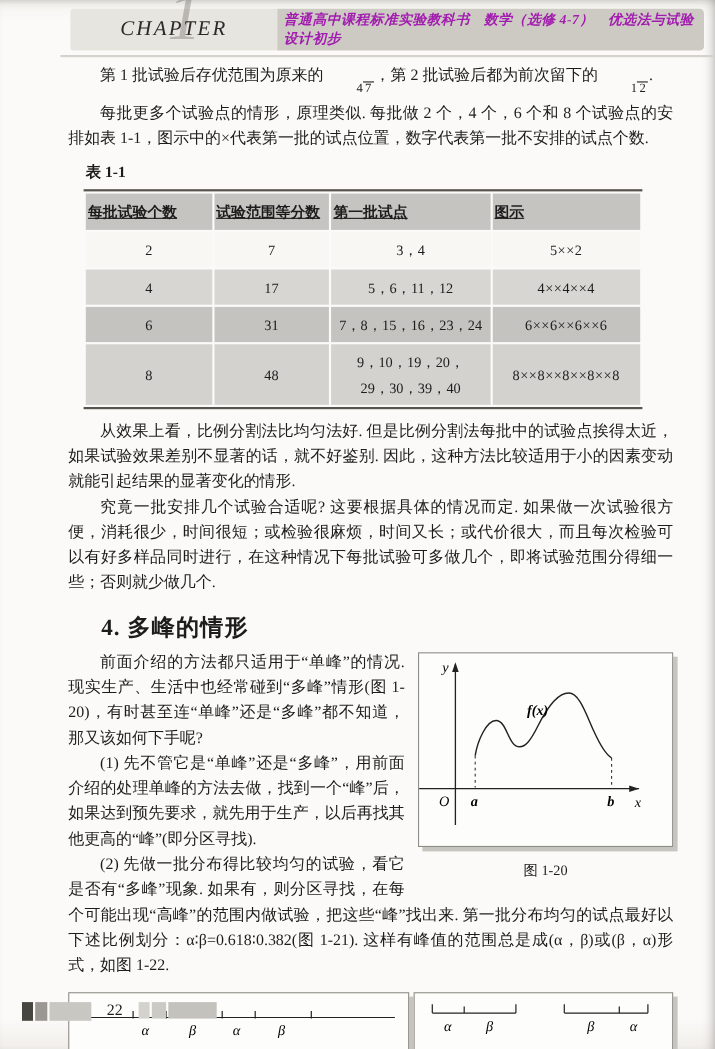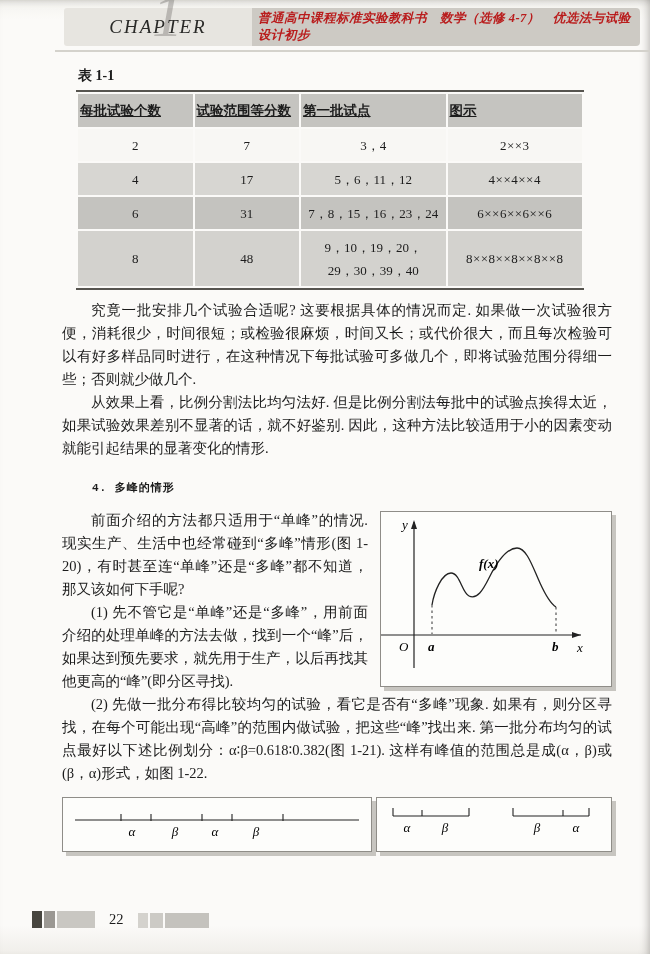--- a/index.html
+++ b/index.html
@@ -17,21 +17,21 @@
     width:188px; background:#e7e5e0; display:flex; align-items:center; justify-content:center;
     border-radius:3px 0 0 3px; position:relative; overflow:visible;
   }
   .chapter-num {
     position:absolute; top:-24px; left:88px; font-size:62px; font-style:italic;
     color:rgba(90,88,84,.33); font-family:"Liberation Serif",serif; line-height:1; pointer-events:none;
   }
   .chapter-label { font-style:italic; font-size:19px; letter-spacing:2px; color:#2a2a28; position:relative;text-align:center; }
   .header-right {
     flex:1; background:#cdcac4; border-radius:0 4px 4px 0; display:flex; align-items:center; justify-content:center;
-    font-size:12.5px; font-weight:bold; font-style:italic; color:#b91c1c; letter-spacing:.5px; padding:0 6px;
+    font-size:12.5px; font-weight:bold; font-style:italic; color:#a21caf; letter-spacing:.5px; padding:0 6px;
   }
   .header-rule { position:absolute; top:50px; left:55px; right:0; height:2px; background:#d4d2cc; }
   
   .content { position:absolute; top:56px; left:62px; right:38px; font-size:14.5px; line-height:23px; text-align:justify; }
   .content p { text-indent:2em; }
   p.with-frac { line-height:26px; margin-bottom:4px; }
   .frac { display:inline-block; text-align:center; vertical-align:-0.95em; font-size:11.5px; line-height:1.15; margin:0 1px; font-style:normal; }
   .frac .den { border-top:1px solid #222; padding:0 2px; }
   
   .table-label { font-weight:bold; font-size:14px; margin:8px 0 3px 16px; }
@@ -40,30 +40,30 @@
   th { background:#c5c4c0; font-weight:bold; padding:5px 2px; font-size:13.5px;text-decoration:underline; }
   td { text-align:center; padding:4.5px 2px; white-space:pre-line; }
   col.c1 { width:23%; } col.c2 { width:21%; } col.c3 { width:29%; } col.c4 { width:27%; }
   tr.r1 td { background:#f8f7f4; }
   tr.r2 td { background:#d7d6d2; }
   tr.r3 td { background:#c4c3bf; }
   tr.r4 td { background:#d3d2ce; }
   td.marks { letter-spacing:.5px; }
   .gap-after-table { height:9px; }
   
-  .section-heading { font-family:Liberation Mono, monospace; font-weight:bold; font-size:11px; margin:17px 0 9px 30px; letter-spacing:1px; }
+  .section-heading { font-family:Liberation Serif, serif; font-weight:bold; font-size:21px; margin:17px 0 9px 30px; letter-spacing:1px; }
   .fig20-wrap { float:right; width:232px; margin:2px 0 4px 12px; text-align:center; }
   .fig-box { background:#fdfdfb; border:1px solid #8f8d88; box-shadow:4px 4px 0 #c7c5c0; }
   .fig-caption { font-size:13px; margin-top:9px; text-indent:0 !important; }
   .figs-row { clear:both; display:flex; justify-content:space-between; align-items:flex-start; margin-top:12px; }
   .fig-col { text-align:center; }
   svg text { font-family:"Liberation Serif","DejaVu Serif",serif; }
   .ital { font-style:italic; }
   
-  .footer { position:absolute; left:32px; bottom:26px; display:flex; align-items:flex-end; }
+  .footer { position:absolute; left:20px; bottom:26px; display:flex; align-items:flex-start; }
   .blk { height:17px; margin-right:2px; }
   .blk1 { width:10px; background:#47453f; }
   .blk2 { width:11px; background:#9b9893; }
   .blk3 { width:38px; background:#c9c7c2; }
   .page-number { font-size:14.5px; margin:0 14px 0 12px; }
   .blk4 { width:10px; height:15px; background:#d4d2cd; }
   .blk5 { width:13px; height:15px; background:#cccac5; }
   .blk6 { width:44px; height:15px; background:#c4c2bd; }
 </style>
 </head>
@@ -75,21 +75,23 @@
     <div class="header-left">
       <span class="chapter-num">1</span>
       <span class="chapter-label">CHAPTER</span>
     </div>
     <div class="header-right">普通高中课程标准实验教科书　数学（选修 4-7）　优选法与试验设计初步</div>
   </div>
   <div class="header-rule"></div>
 
   <div class="content">
 
-
+    <p class="with-frac"><span>第 1 批试验后存优范围为原来的</span><span class="frac"><span class="num">4</span><span class="den">7</span></span><span>，第 2 批试验后都为前次留下的</span><span class="frac"><span class="num">1</span><span class="den">2</span></span><span>.</span></p>
+
+    <p>每批更多个试验点的情形，原理类似. 每批做 2 个，4 个，6 个和 8 个试验点的安排如表 1-1，图示中的×代表第一批的试点位置，数字代表第一批不安排的试点个数.</p>
 
     <div class="table-label">表 1-1</div>
     <div class="tbl-wrap">
       <table>
         <colgroup>
             <col class="c1">
             <col class="c2">
             <col class="c3">
             <col class="c4">
           </colgroup>
@@ -97,21 +99,21 @@
             <tr>
           <th>每批试验个数</th>
           <th>试验范围等分数</th>
           <th>第一批试点</th>
           <th>图示</th>
         </tr>
         <tr class="r1">
           <td>2</td>
           <td>7</td>
           <td>3，4</td>
-          <td class="marks">2××3</td>
+          <td class="marks">5××2</td>
         </tr>
         <tr class="r2">
           <td>4</td>
           <td>17</td>
           <td>5，6，11，12</td>
           <td class="marks">4××4××4</td>
         </tr>
         <tr class="r3">
           <td>6</td>
           <td>31</td>
@@ -123,22 +125,22 @@
           <td>48</td>
           <td>9，10，19，20，
 29，30，39，40</td>
           <td class="marks">8××8××8××8××8</td>
         </tr>
       </tbody>
         </table>
     </div>
     <div class="gap-after-table"></div>
 
+    <p>从效果上看，比例分割法比均匀法好. 但是比例分割法每批中的试验点挨得太近，如果试验效果差别不显著的话，就不好鉴别. 因此，这种方法比较适用于小的因素变动就能引起结果的显著变化的情形.</p>
     <p>究竟一批安排几个试验合适呢? 这要根据具体的情况而定. 如果做一次试验很方便，消耗很少，时间很短；或检验很麻烦，时间又长；或代价很大，而且每次检验可以有好多样品同时进行，在这种情况下每批试验可多做几个，即将试验范围分得细一些；否则就少做几个.</p>
-    <p>从效果上看，比例分割法比均匀法好. 但是比例分割法每批中的试验点挨得太近，如果试验效果差别不显著的话，就不好鉴别. 因此，这种方法比较适用于小的因素变动就能引起结果的显著变化的情形.</p>
 
     <div class="section-heading">4. 多峰的情形</div>
 
     <div>
 
       <div class="fig20-wrap">
         <div class="fig-box">
           <svg width="230" height="167" viewBox="0 0 230 167">
 
             <line x1="0" y1="123" x2="200" y2="123" stroke="#222" stroke-width="1.2"></line>
@@ -152,20 +154,21 @@
             <path d="M 51,93 C 53,80 61,61 70,61 C 79,61 81,81 88,84 C 96,88 102,78 108,66 C 115,52 125,36 136,36 C 146,36 152,56 159,71 C 164,82 170,92 175,95" fill="none" stroke="#222" stroke-width="1.3"></path>
 
             <text x="21" y="17" font-size="13" class="ital">y</text>
             <text x="196" y="140" font-size="13" class="ital">x</text>
             <text x="18" y="139" font-size="13" class="ital">O</text>
             <text x="47" y="139" font-size="13" class="ital" font-weight="bold">a</text>
             <text x="171" y="139" font-size="13" class="ital" font-weight="bold">b</text>
             <text x="98" y="56" font-size="13" class="ital" font-weight="bold">f(x)</text>
           </svg>
         </div>
+        <div class="fig-caption">图 1-20</div>
       </div>
 
       <p>前面介绍的方法都只适用于“单峰”的情况. 现实生产、生活中也经常碰到“多峰”情形(图 1-20)，有时甚至连“单峰”还是“多峰”都不知道，那又该如何下手呢?</p>
       <p>(1) 先不管它是“单峰”还是“多峰”，用前面介绍的处理单峰的方法去做，找到一个“峰”后，如果达到预先要求，就先用于生产，以后再找其他更高的“峰”(即分区寻找).</p>
       <p>(2) 先做一批分布得比较均匀的试验，看它是否有“多峰”现象. 如果有，则分区寻找，在每个可能出现“高峰”的范围内做试验，把这些“峰”找出来. 第一批分布均匀的试点最好以下述比例划分：α∶β=0.618∶0.382(图 1-21). 这样有峰值的范围总是成(α，β)或(β，α)形式，如图 1-22.</p>
     </div>
 
     <div class="figs-row">
       <div class="fig-col">
         <div class="fig-box">

